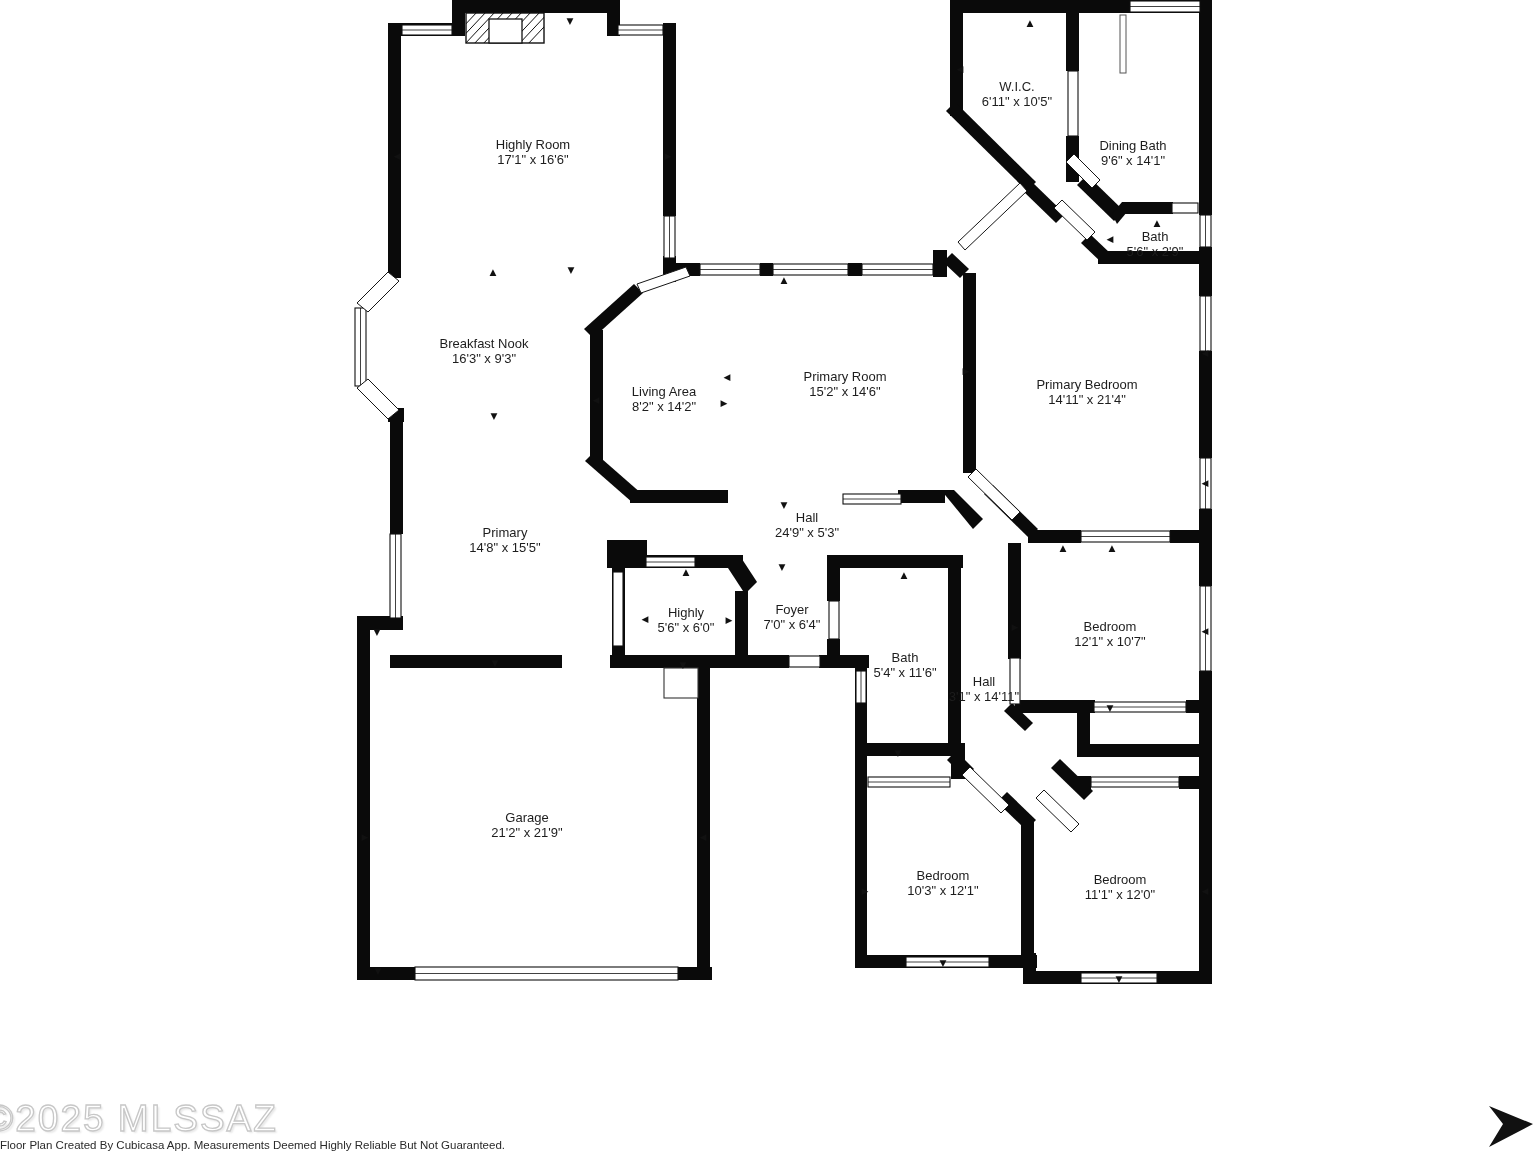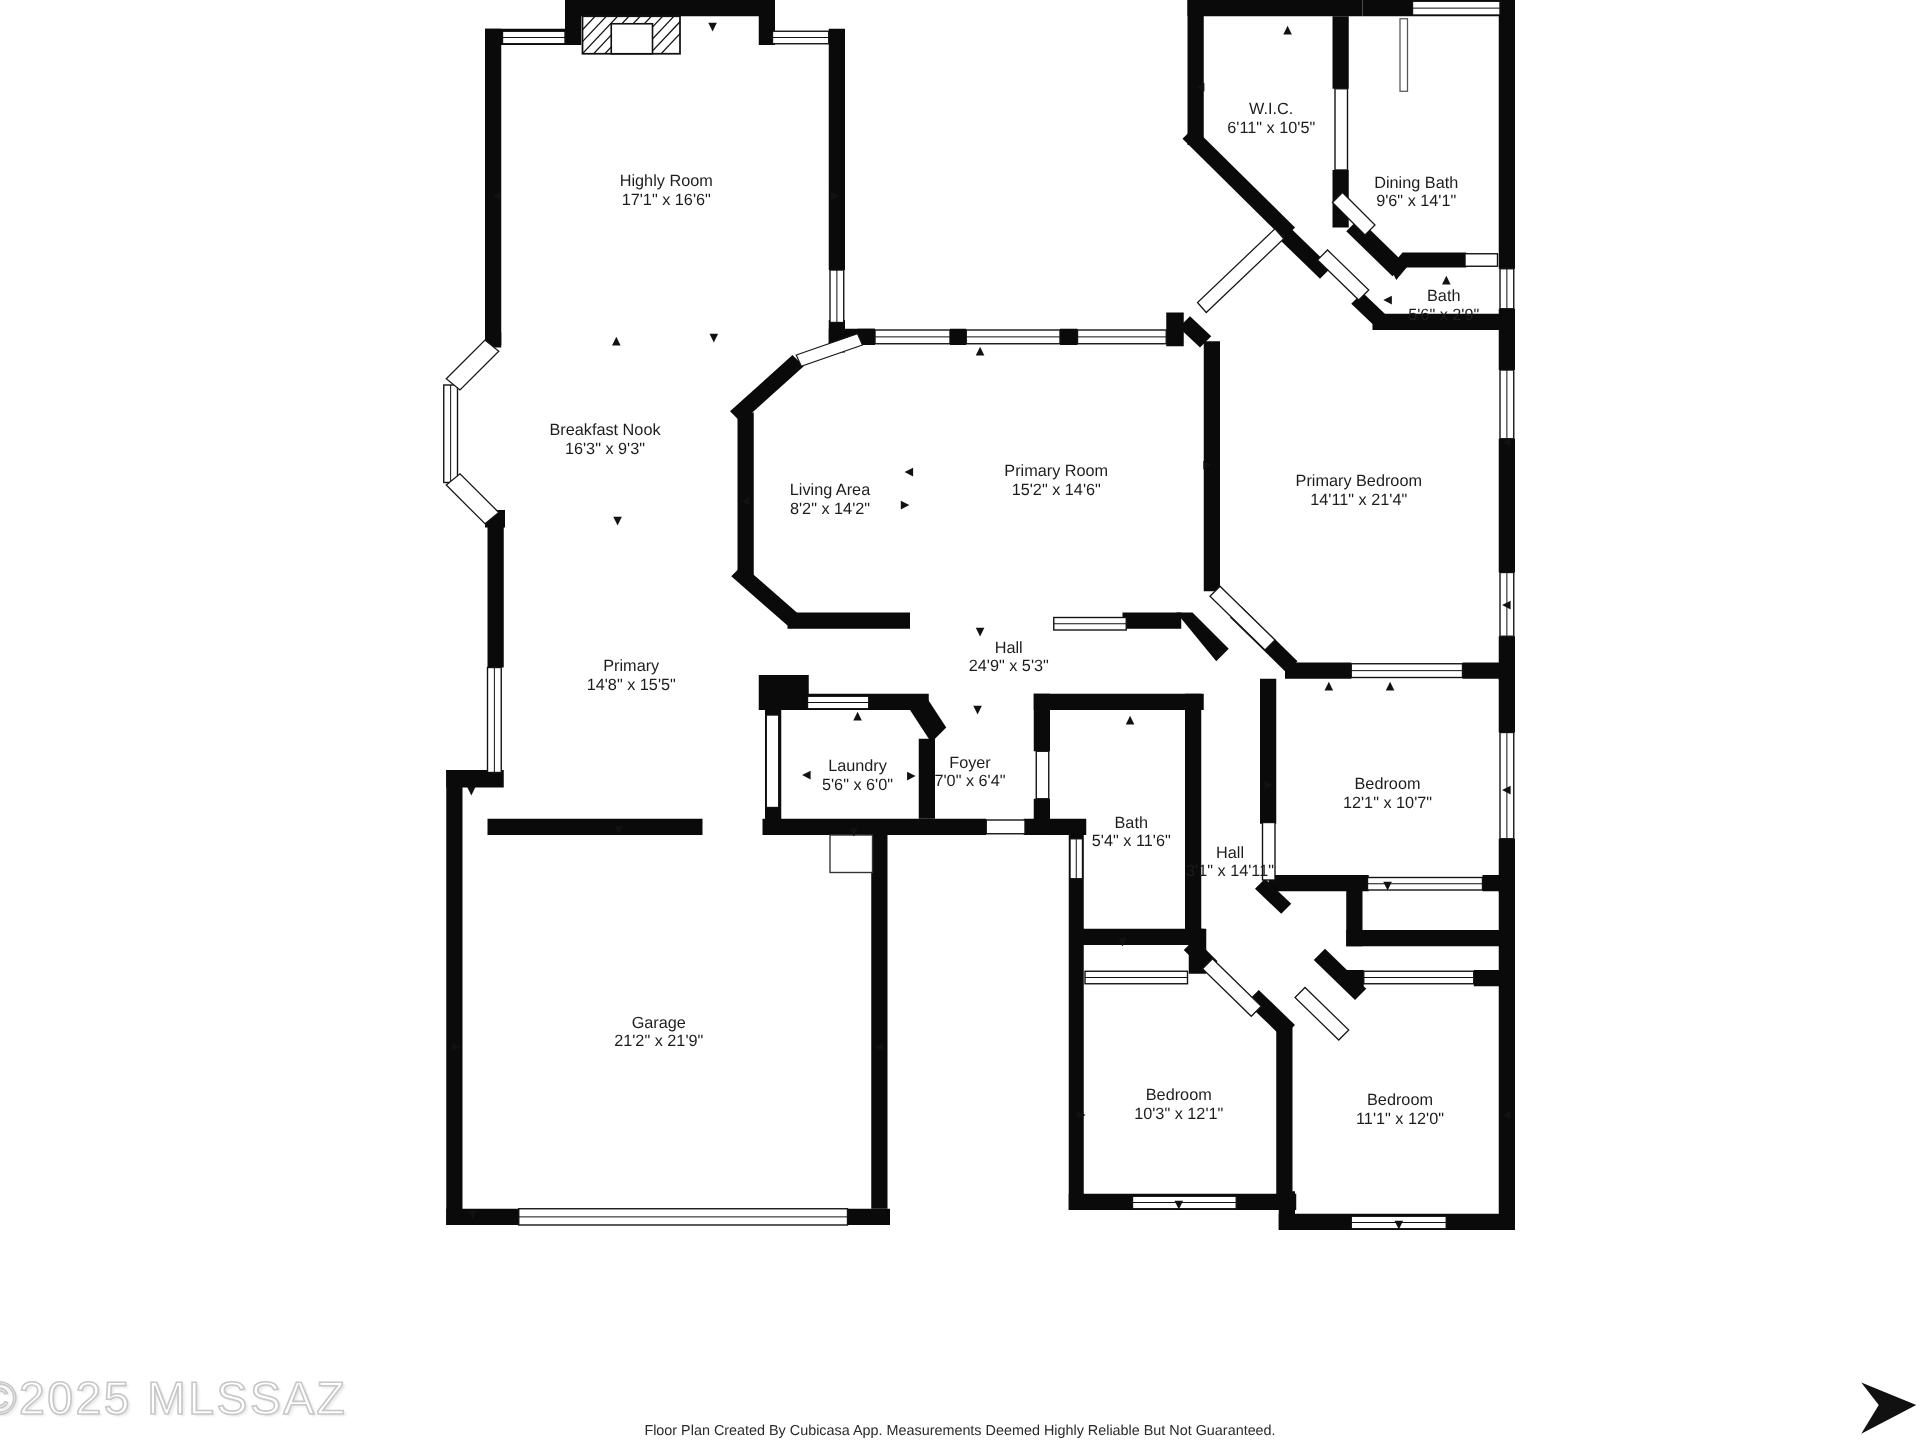--- a/index.html
+++ b/index.html
@@ -4,21 +4,21 @@
 <style>
   html,body{margin:0;padding:0;background:#ffffff;}
   body{width:1536px;height:1152px;font-family:"Liberation Sans",sans-serif;}
   .canvas{position:relative;width:1536px;height:1152px;background:#fff;overflow:hidden;}
   .plan-svg{position:absolute;left:0;top:0;}
   .room-label{position:absolute;transform:translateX(-50%);text-align:center;
     color:#1d1d1d;font-size:13px;line-height:15px;white-space:nowrap;}
   .room-label .rname,.room-label .dims{display:block;}
   .watermark{position:absolute;left:-14px;top:1098px;font-size:37px;letter-spacing:2px;
     color:#ffffff;-webkit-text-stroke:1.3px #c7c7c7;text-shadow:2px 2px 2px #e8e8e8;}
-  .footer-note{position:absolute;left:0;bottom:1px;width:100%;text-align:center;
+  .footer-note{position:absolute;left:0;bottom:1px;width:100%;
     font-size:11.5px;color:#2a2a2a;}
 </style>
 </head>
 <body>
 
 <div class="canvas">
 
 <svg class="plan-svg" width="1536" height="1152" viewBox="0 0 1536 1152">
   <defs>
     <clipPath id="fpclip">
@@ -297,24 +297,24 @@
   </div>
   <div class="room-label" style="left:505px;top:525px">
     <span class="rname">Primary</span>
     <span class="dims">14'8" x 15'5"</span>
   </div>
   <div class="room-label" style="left:807px;top:510px">
     <span class="rname">Hall</span>
     <span class="dims">24'9" x 5'3"</span>
   </div>
   <div class="room-label" style="left:686px;top:605px">
-    <span class="rname">Laundry</span>
+    <span class="rname">Highly</span>
     <span class="dims">5'6" x 6'0"</span>
   </div>
-  <div class="room-label" style="left:776px;top:602px">
+  <div class="room-label" style="left:792px;top:602px">
     <span class="rname">Foyer</span>
     <span class="dims">7'0" x 6'4"</span>
   </div>
   <div class="room-label" style="left:905px;top:650px">
     <span class="rname">Bath</span>
     <span class="dims">5'4" x 11'6"</span>
   </div>
   <div class="room-label" style="left:984px;top:674px">
     <span class="rname">Hall</span>
     <span class="dims">3'1" x 14'11"</span>

